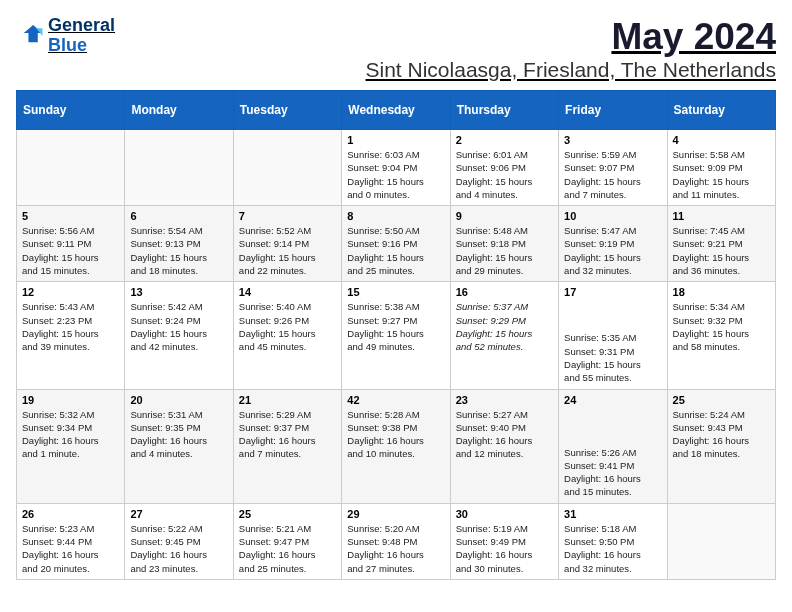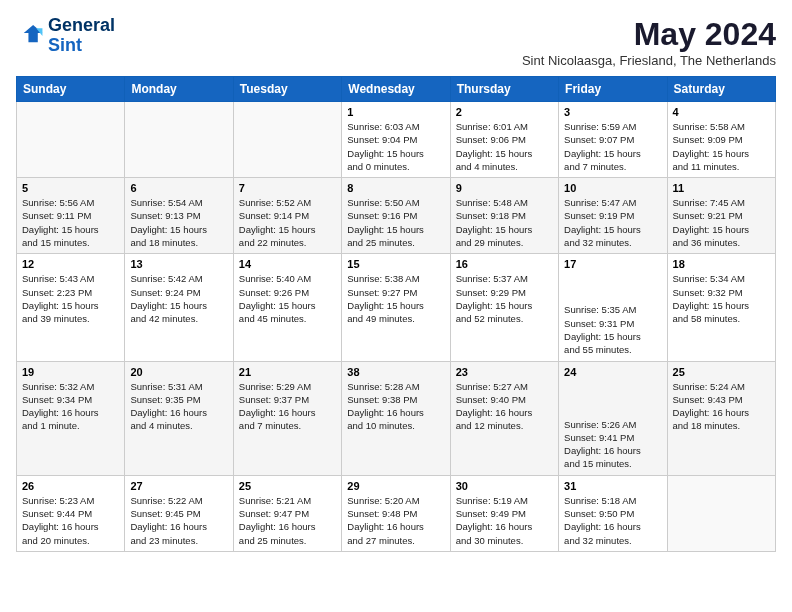--- a/index.html
+++ b/index.html
@@ -8,20 +8,21 @@
       background: #fff;
       width: 792px;
       min-height: 612px;
       padding: 16px;
     }
     .header-area {
       display: flex;
       justify-content: space-between;
       align-items: flex-start;
       margin-bottom: 8px;
+      text-decoration: underline;
     }
     .logo {
       display: flex;
       align-items: center;
       gap: 4px;
     }
     .logo-text {
       font-size: 18px;
       font-weight: bold;
       color: #003366;
@@ -31,39 +32,39 @@
       color: #1565c0;
     }
     .logo-icon {
       width: 28px;
       height: 28px;
     }
     .title-area {
       text-align: right;
     }
     .main-title {
-      font-size: 32px;
+      font-size: 37px;
       font-weight: bold;
       color: #1a1a2e;
     }
     .subtitle {
-      font-size: 13px;
+      font-size: 21px;
       color: #333;
       font-weight: normal;
     }
     table {
       width: 100%;
       border-collapse: collapse;
       font-size: 10.5px;
     }
     thead tr th {
       background-color: #1565c0;
       color: #fff;
       text-align: left;
-      padding: 5px 6px;
+      padding: 12px 6px;
       font-size: 12px;
       font-weight: bold;
       border: 1px solid #1060b8;
     }
     tbody tr td {
       border: 1px solid #ccc;
       vertical-align: top;
       padding: 4px 5px;
       min-height: 70px;
       background: #fff;
@@ -90,21 +91,21 @@
 <body>
 
 <div class="header-area">
   <div class="logo">
     <svg class="logo-icon" viewBox="0 0 36 36">
       <polygon points="22,4 34,14 28,14 28,26 16,26 16,14 10,14" fill="#1565c0"></polygon>
       <polygon points="26,8 34,8 34,18" fill="#4fc3f7"></polygon>
     </svg>
     <div>
       <div class="logo-text">General</div>
-      <div class="logo-text logo-blue">Sint</div>
+      <div class="logo-text logo-blue">Blue</div>
     </div>
   </div>
   <div class="title-area">
     <div class="main-title">May 2024</div>
     <div class="subtitle">Sint Nicolaasga, Friesland, The Netherlands</div>
   </div>
 </div>
 
 <table>
   <thead>
@@ -227,21 +228,21 @@
         </td>
         <td>
           <span class="day-number">15</span>
           <div class="day-info" style="white-space: pre-line;">Sunrise: 5:38 AM
 Sunset: 9:27 PM
 Daylight: 15 hours
 and 49 minutes.</div>
         </td>
         <td>
           <span class="day-number">16</span>
-          <div class="day-info" style="white-space: pre-line;">Sunrise: 5:37 AM
+          <div class="day-info" style="white-space: pre-line; font-style: italic;">Sunrise: 5:37 AM
 Sunset: 9:29 PM
 Daylight: 15 hours
 and 52 minutes.</div>
         </td>
         <td>
           <span class="day-number">17</span>
           <div class="day-info" style="white-space: pre-line; margin-top: 33px;">Sunrise: 5:35 AM
 Sunset: 9:31 PM
 Daylight: 15 hours
 and 55 minutes.</div>
@@ -270,21 +271,21 @@
 and 4 minutes.</div>
         </td>
         <td>
           <span class="day-number">21</span>
           <div class="day-info" style="white-space: pre-line;">Sunrise: 5:29 AM
 Sunset: 9:37 PM
 Daylight: 16 hours
 and 7 minutes.</div>
         </td>
         <td>
-          <span class="day-number">38</span>
+          <span class="day-number">42</span>
           <div class="day-info" style="white-space: pre-line;">Sunrise: 5:28 AM
 Sunset: 9:38 PM
 Daylight: 16 hours
 and 10 minutes.</div>
         </td>
         <td>
           <span class="day-number">23</span>
           <div class="day-info" style="white-space: pre-line;">Sunrise: 5:27 AM
 Sunset: 9:40 PM
 Daylight: 16 hours

